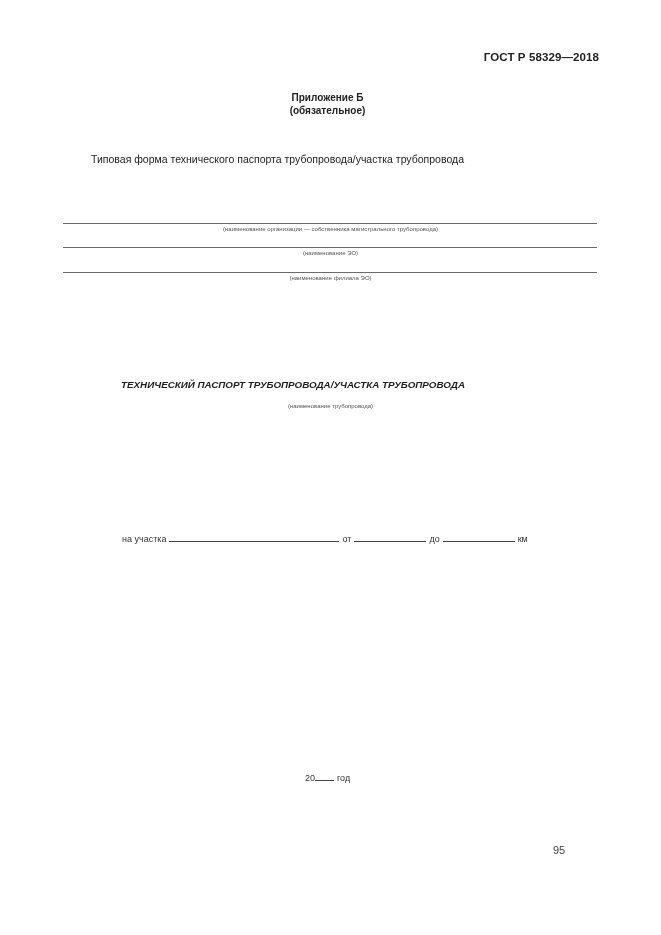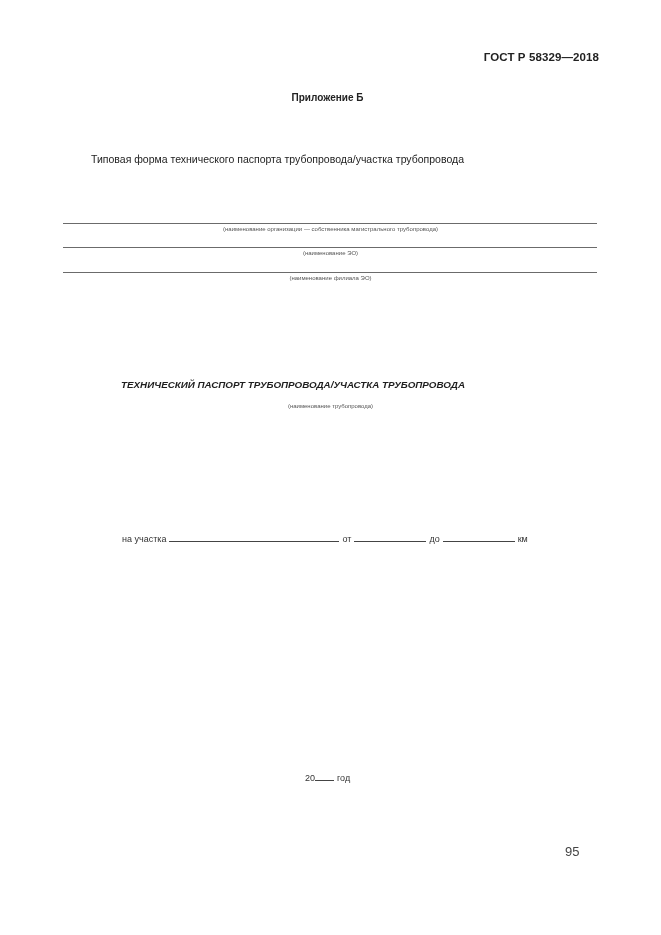--- a/index.html
+++ b/index.html
@@ -95,34 +95,35 @@
       left: 305px;
       font-size: 9px;
       color: #333;
       white-space: nowrap;
       display: flex;
       align-items: baseline;
       margin-top: 48px;
     }
     .page-number {
       top: 844px;
-      left: 565px;
-      font-size: 13px;
+      left: 553px;
+      font-size: 11px;
       color: #444;
     }
   </style>
 </head>
 <body>
 
 <div>
 
   <div class="abs std-code">ГОСТ Р 58329—2018</div>
 
   <div class="abs appendix">
     <div>Приложение Б</div>
+    <div>(обязательное)</div>
   </div>
 
   <div class="abs form-title">Типовая форма технического паспорта трубопровода/участка трубопровода</div>
 
   <div class="abs field-line" style="top:223px;"></div>
   <div class="abs field-caption" style="top:226px;">(наименование организации — собственника магистрального трубопровода)</div>
 
   <div class="abs field-line" style="top:247px;"></div>
   <div class="abs field-caption" style="top:250px;">(наименование ЭО)</div>
 

